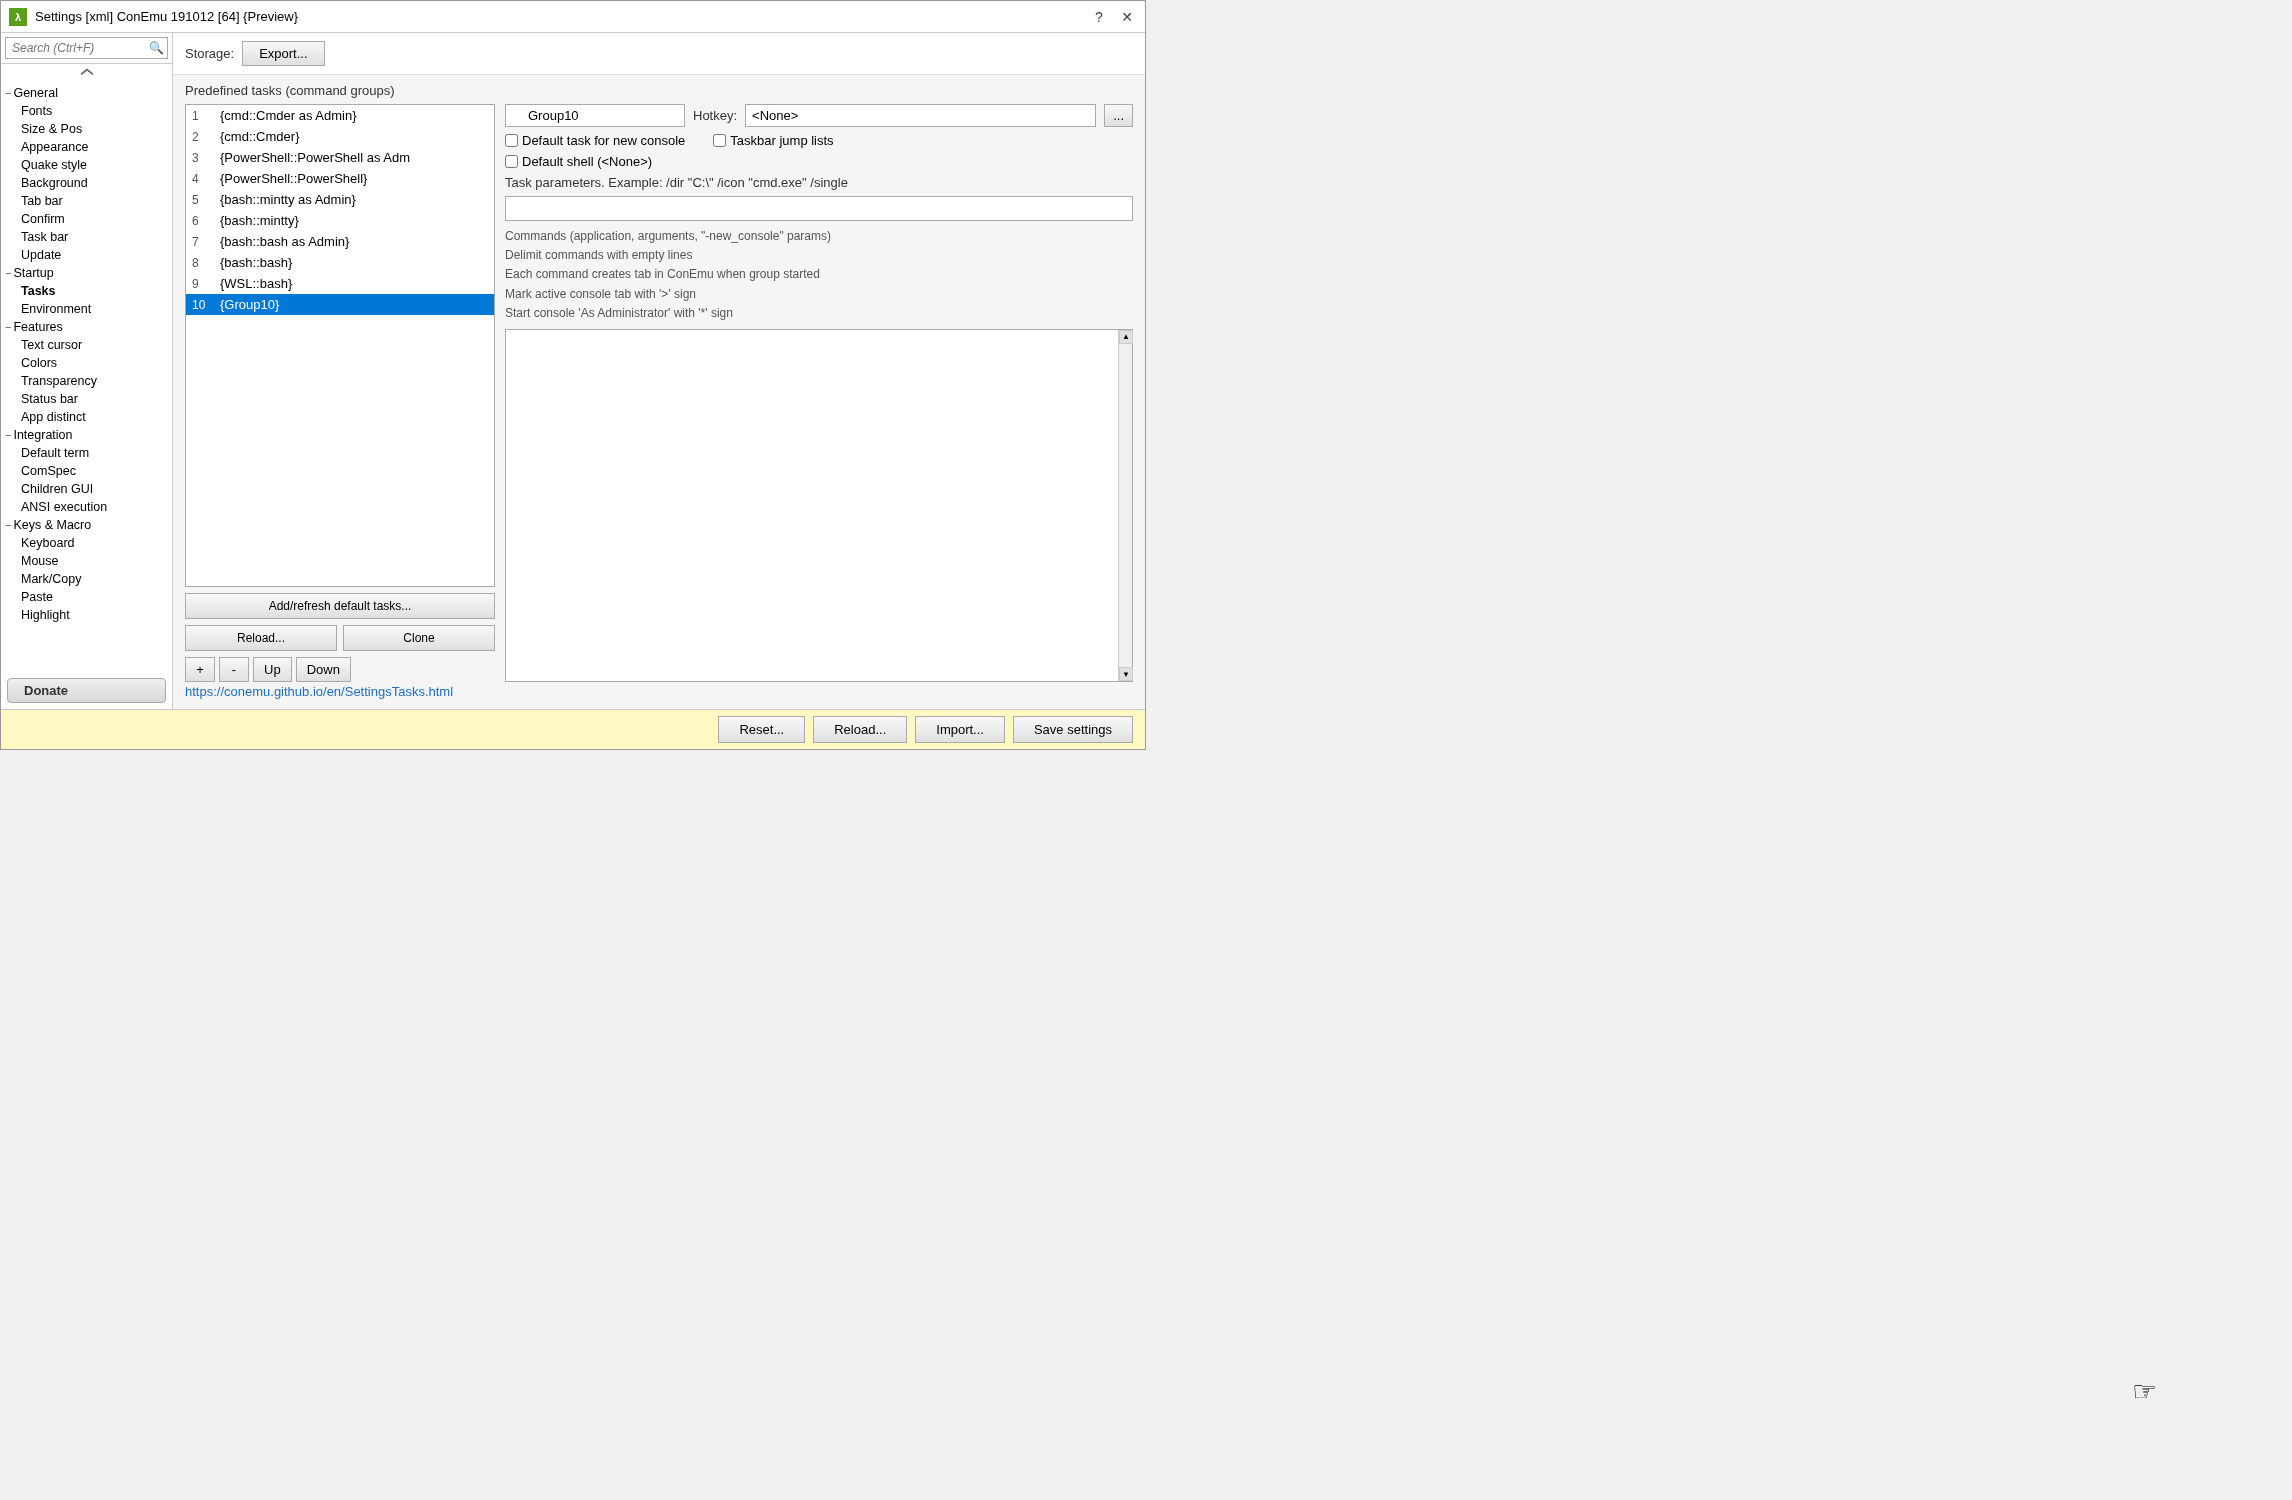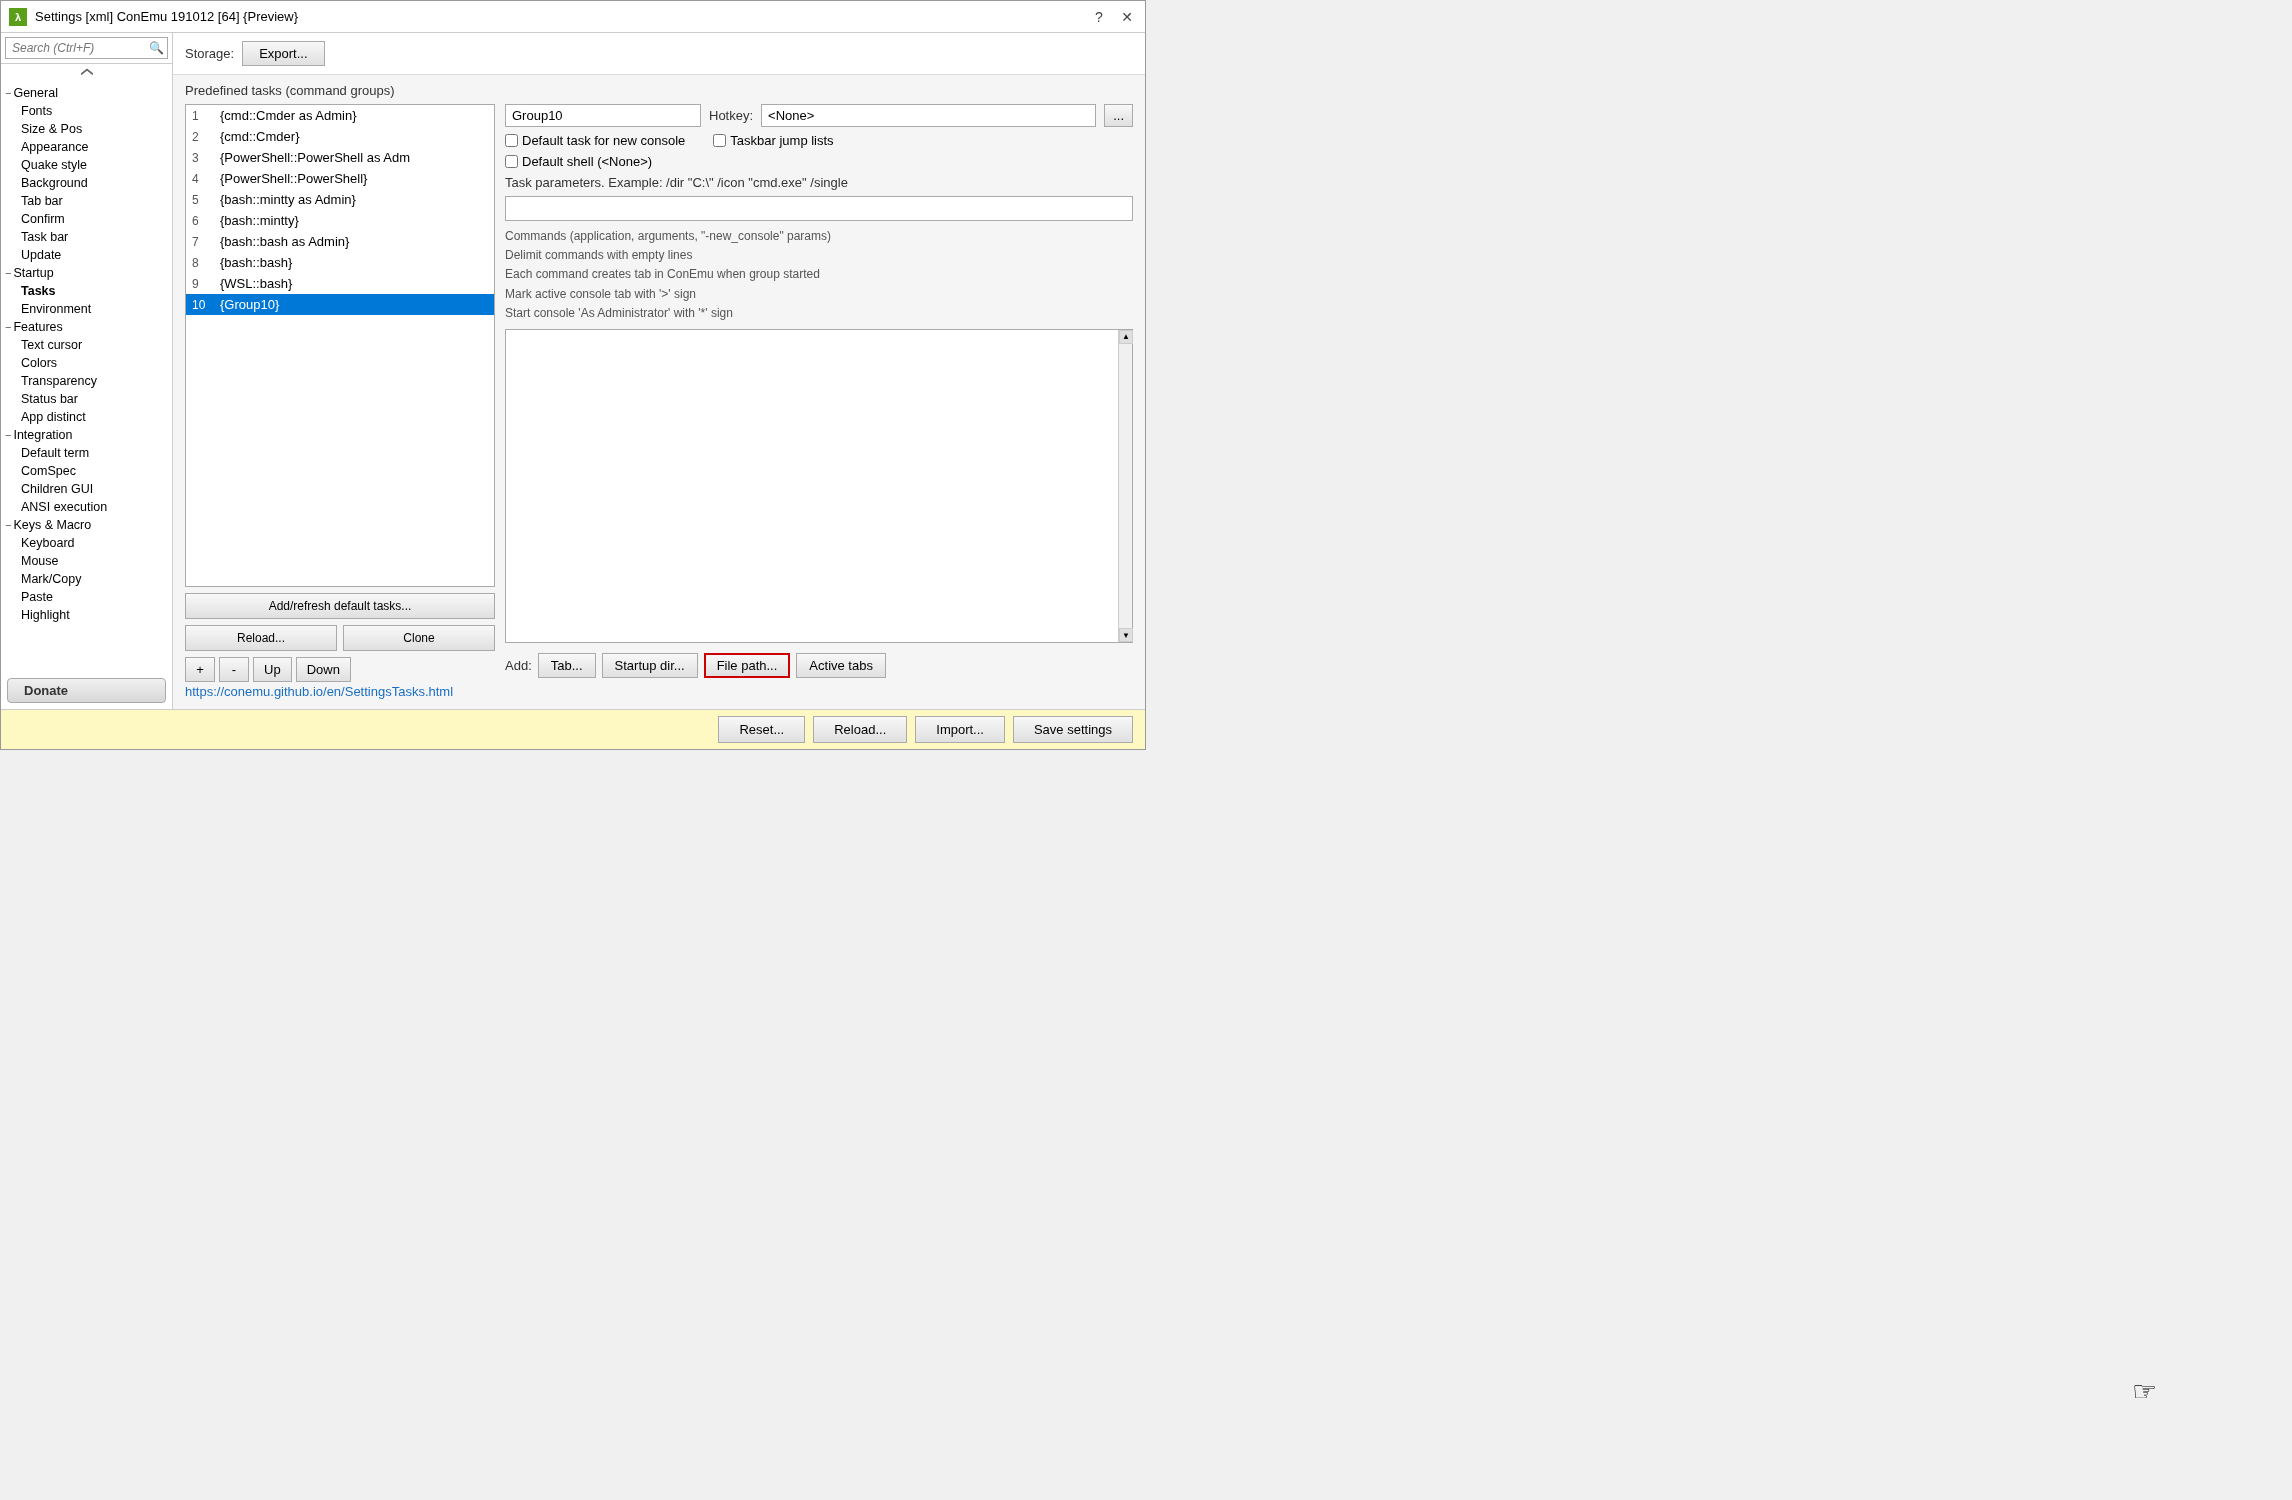--- a/index.html
+++ b/index.html
@@ -256,22 +256,22 @@
       gap: 6px;
       overflow: hidden;
     }
 
     .task-name-row {
       display: flex;
       align-items: center;
       gap: 8px;
     }
     .task-name-input {
-      width: 196px;
-      padding: 3px 6px;
+      width: 180px;
+      padding: 3px 22px;
       border: 1px solid #aaa;
       font-size: 13px;
     }
     .hotkey-label { font-size: 13px; color: #333; }
     .hotkey-input {
       flex: 1;
       padding: 3px 6px;
       border: 1px solid #aaa;
       font-size: 13px;
       min-width: 120px;
@@ -602,27 +602,20 @@
 
           <div style="flex:1; display:flex; border:1px solid #aaa; background:#fff; min-height:80px;">
             <textarea class="commands-textarea" style="flex: 1 1 0%; border: none; outline: none;"></textarea>
             <div class="scrollbar-right">
               <div class="scroll-arrow">▲</div>
               <div style="flex:1; background:#f0f0f0;"></div>
               <div class="scroll-arrow">▼</div>
             </div>
           </div>
 
-          <div class="add-row">
-            <span class="add-label">Add:</span>
-            <button class="action-btn">Tab...</button>
-            <button class="action-btn">Startup dir...</button>
-            <button class="action-btn highlighted">File path...</button>
-            <button class="action-btn">Active tabs</button>
-          </div>
         </div>
       </div>
 
       <div class="link-row">
         <a class="help-link" href="#">https://conemu.github.io/en/SettingsTasks.html</a>
       </div>
     </div>
   </div>
 </div>
 

